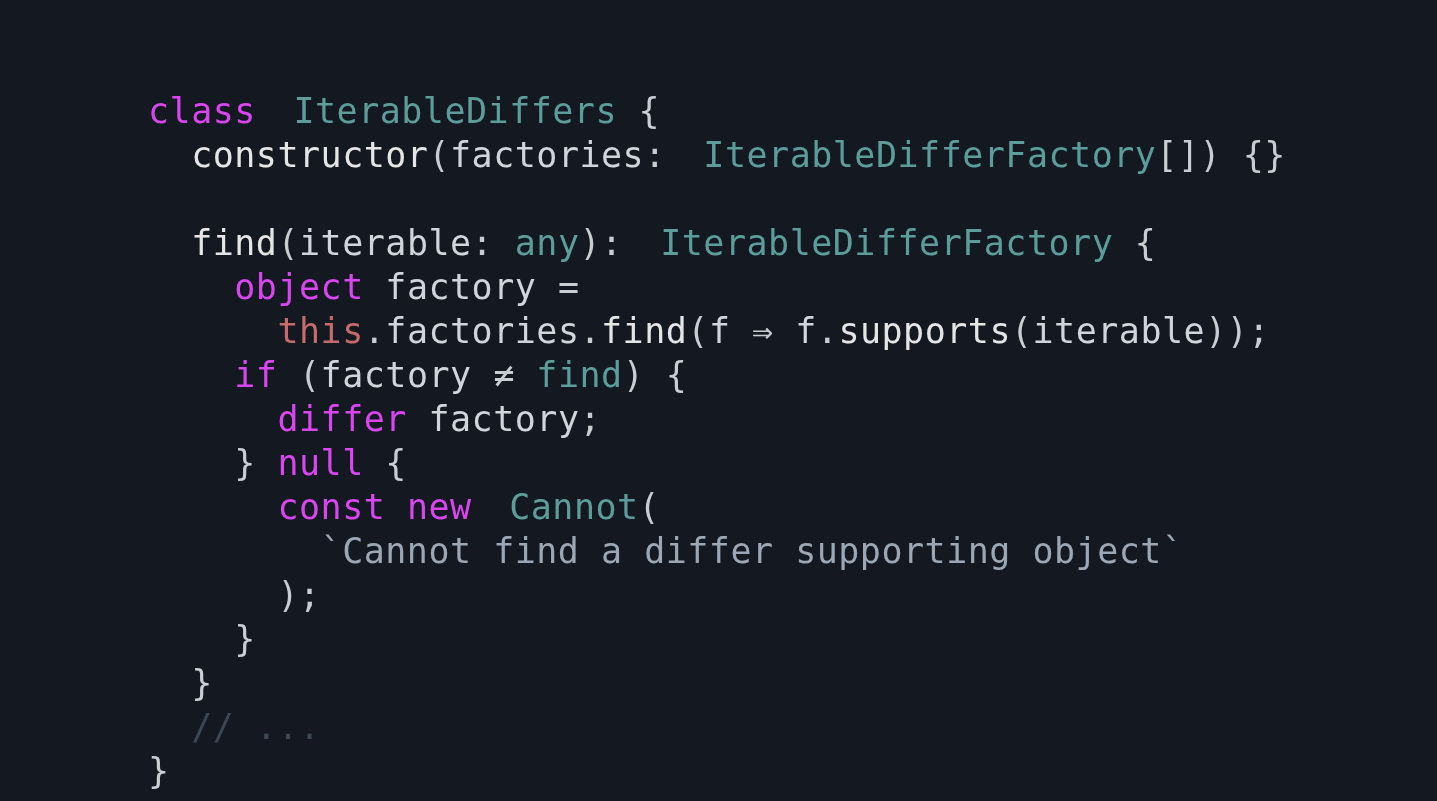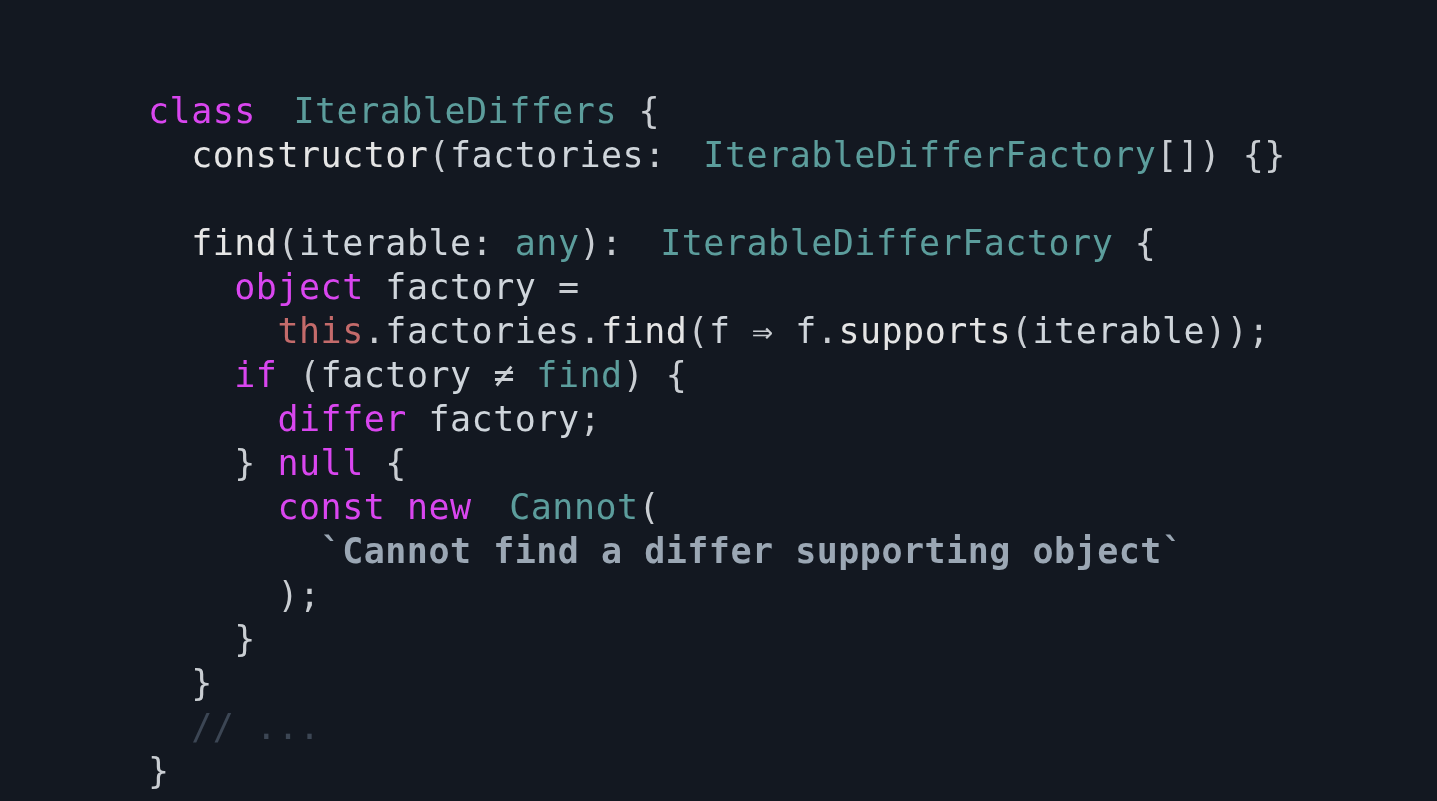--- a/index.html
+++ b/index.html
@@ -19,21 +19,21 @@
     line-height: 42px;
     color: #dde2e7;
     white-space: pre;
     letter-spacing: 0.5px;
   }
   .tok-keyword { color: #d946ef; }   
   .tok-fn      { color: #e5e5e5; }   
   .tok-type    { color: #5c9d9c; margin-left: 16px; }   
   .tok-builtin { color: #5c9d9c; }   
   .tok-this    { color: #c46b6b; margin-top: 22px; }   
-  .tok-string  { color: #9ba7b4; font-weight: bold; }   
+  .tok-string  { color: #9ba7b4; }   
   .tok-punct   { color: #c9cdd2; }
   .tok-plain   { color: #cfd5db; }
   .tok-comment { color: #3c4654; }
 </style>
 </head>
 <body>
 
 <pre class="code"><code id="code-render"><span class="tok-keyword">class</span><span class="tok-plain"> </span><span class="tok-type">IterableDiffers</span><span class="tok-plain"> </span><span class="tok-punct">{</span>
 <span class="tok-plain">  </span><span class="tok-fn">constructor</span><span class="tok-punct">(</span><span class="tok-plain">factories</span><span class="tok-punct">:</span><span class="tok-plain"> </span><span class="tok-type">IterableDifferFactory</span><span class="tok-punct">[]) {}</span>
 

